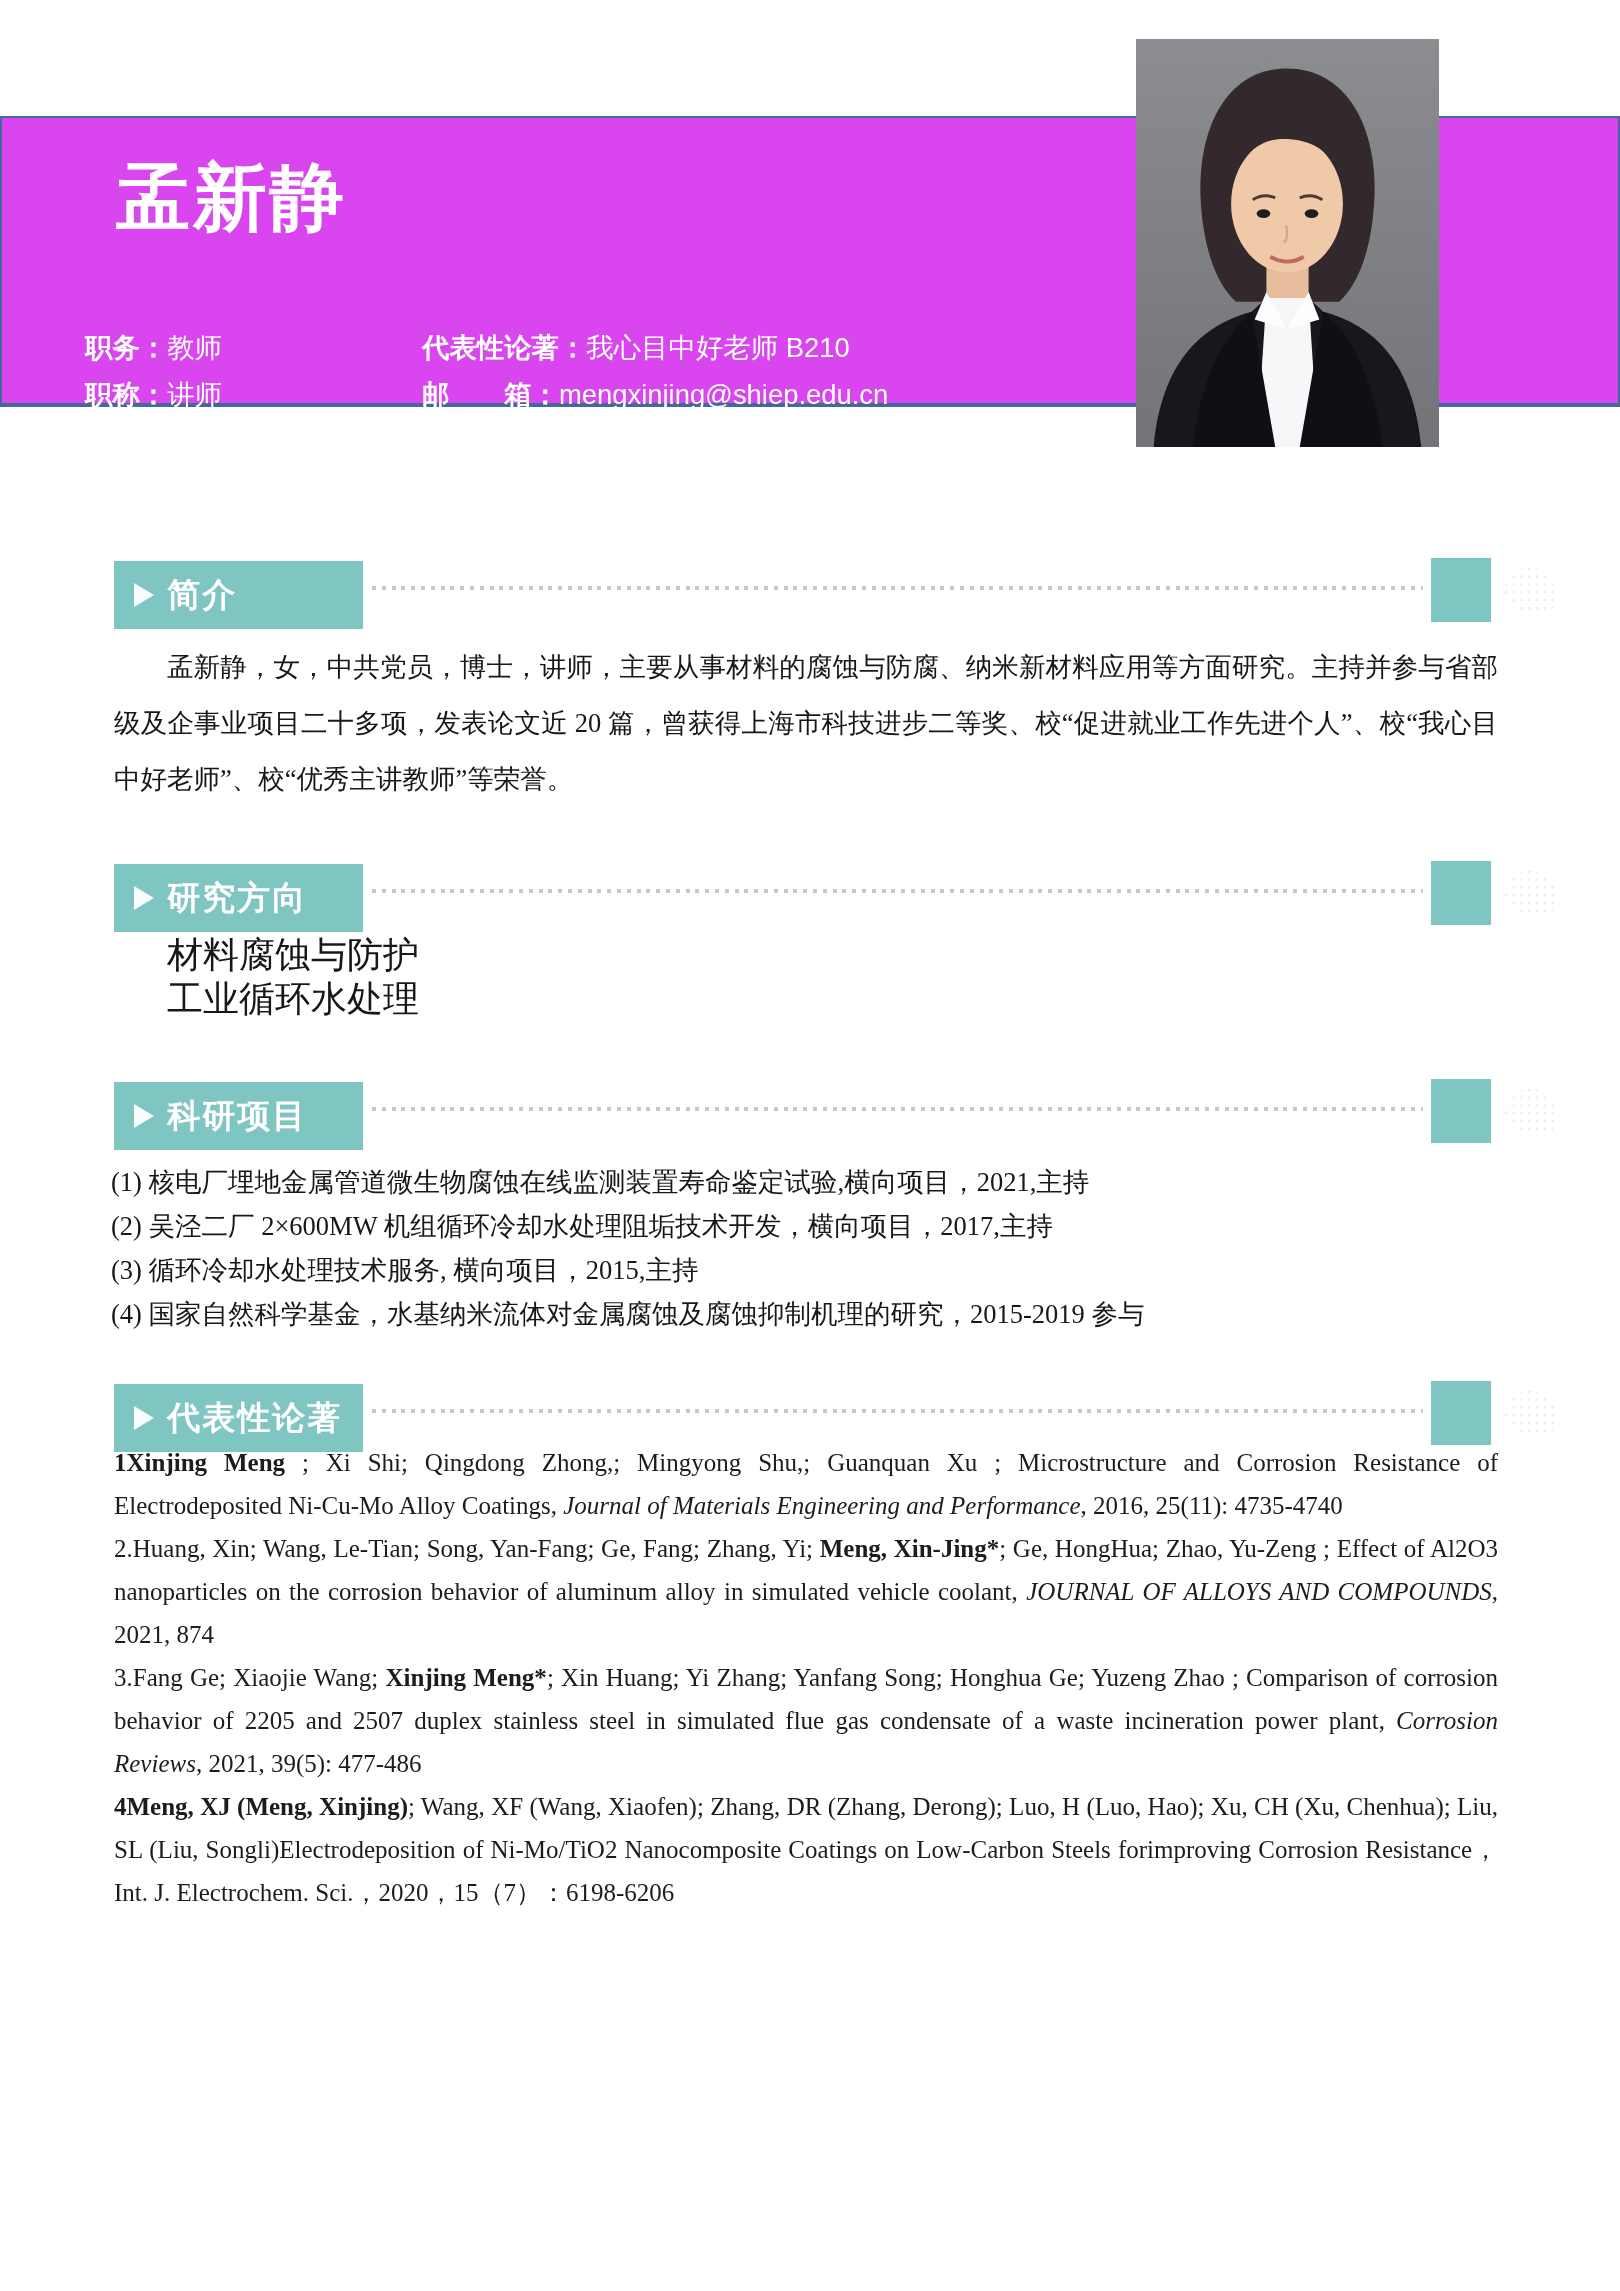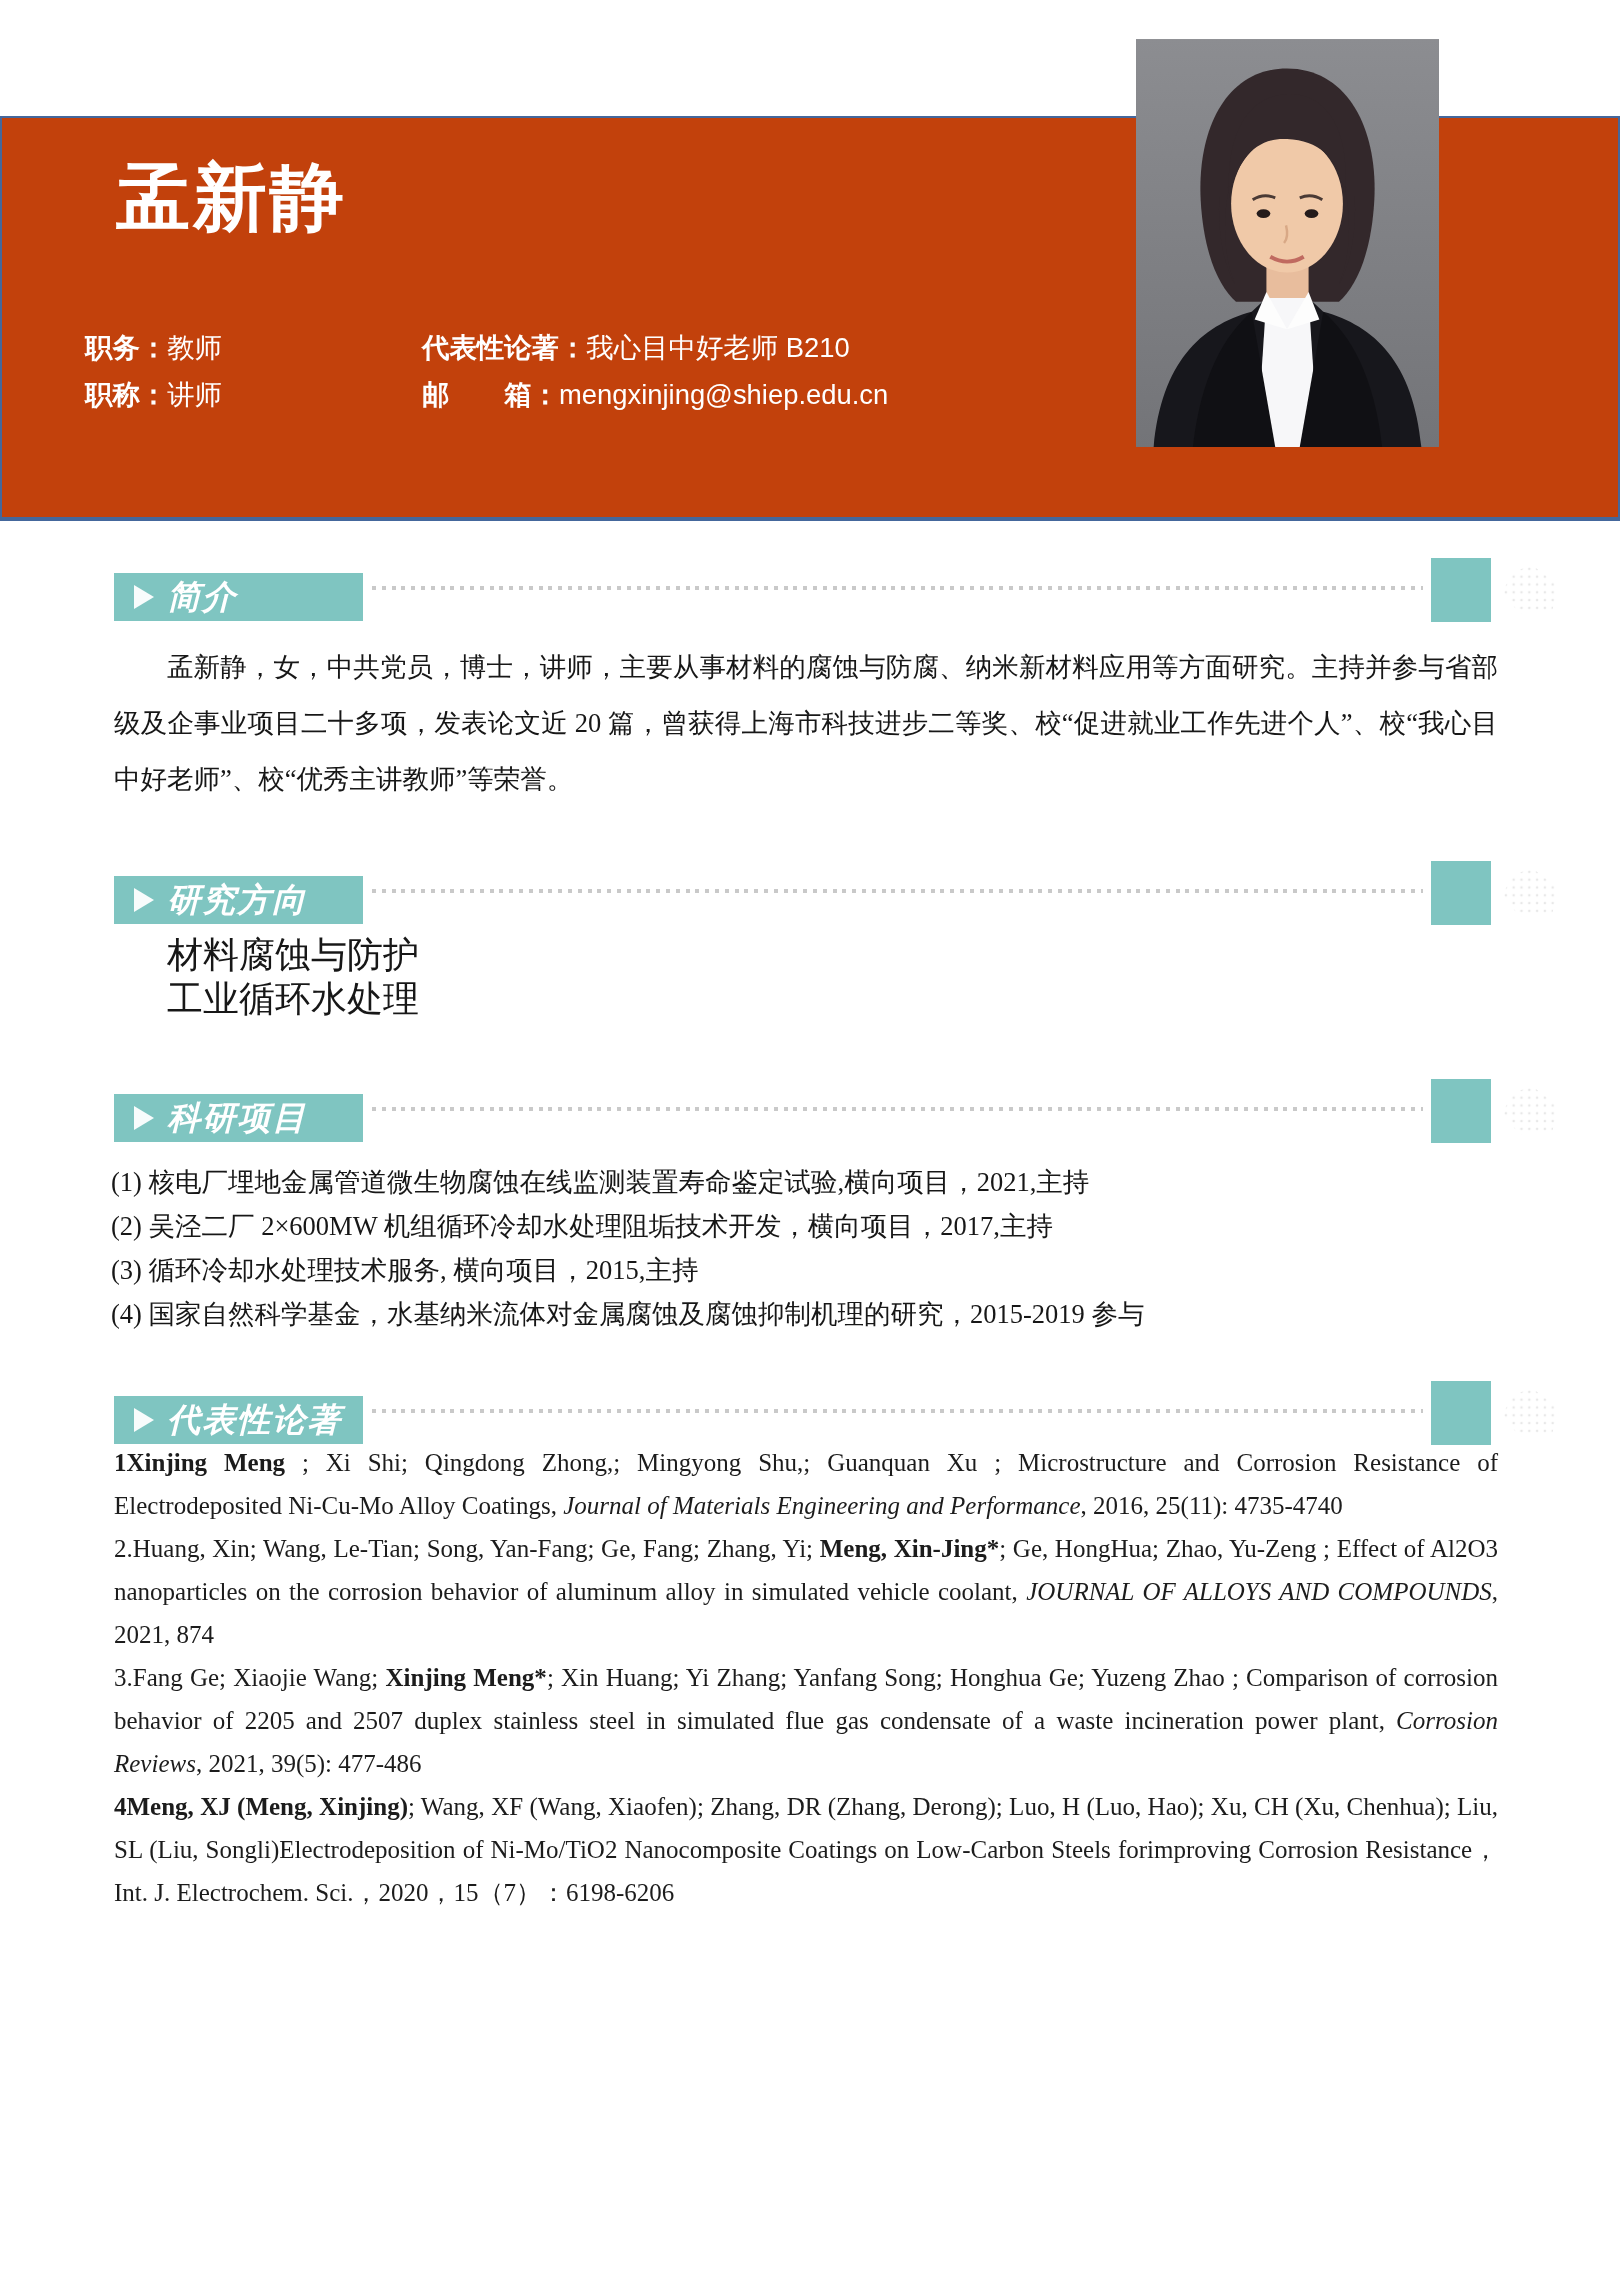--- a/index.html
+++ b/index.html
@@ -1,34 +1,34 @@
 <!DOCTYPE html>
 <html lang="zh"><head>
 <meta charset="utf-8">
 <style>
   html,body{margin:0;padding:0;background:#ffffff;}
   .page{position:relative;width:1620px;height:2292px;background:#ffffff;overflow:hidden;
         font-family:"Liberation Sans",sans-serif;}
 
   
-  .banner{position:absolute;left:0;top:116px;width:1620px;height:405px;
-          background:#c2410c;border:2px solid #44679c;border-bottom-width:4.9px;box-sizing:border-box;}
+  .banner{position:absolute;left:0;top:116px;width:1620px;height:291px;
+          background:#d946ef;border:2px solid #44679c;border-bottom-width:4.9px;box-sizing:border-box;}
   .person-name{position:absolute;left:114px;top:39px;color:#ffffff;
           font-size:74px;font-weight:700;letter-spacing:2.9px;line-height:1.1;white-space:nowrap;}
   .info-cell{position:absolute;color:#ffffff;font-size:27.4px;line-height:33px;white-space:nowrap;}
   .info-label{font-weight:700;}
   .info-value{font-weight:400;}
 
   
   .photo{position:absolute;left:1136px;top:39px;width:303px;height:408px;z-index:5;display:block;}
 
   
   .sec-row{position:absolute;left:0;width:1620px;height:66px;}
-  .sec-box{position:absolute;left:114px;top:16px;width:249px;height:48px;background:#7fc5c1;
-           display:flex;align-items:center;padding-left:19.6px;box-sizing:border-box;font-style:italic;}
+  .sec-box{position:absolute;left:114px;top:4px;width:249px;height:68px;background:#7fc5c1;
+           display:flex;align-items:center;padding-left:19.6px;box-sizing:border-box;}
   .tri{width:0;height:0;border-left:20.6px solid #ffffff;border-top:12.7px solid transparent;
        border-bottom:12.7px solid transparent;margin-right:13.7px;flex:0 0 auto;opacity:.95;}
   .sec-title{color:#ffffff;font-size:33px;font-weight:700;letter-spacing:2px;white-space:nowrap;}
   .leader{position:absolute;left:372px;width:1051px;top:29px;height:3.9px;
           background:repeating-linear-gradient(90deg,#c9c9c9 0 3.9px,transparent 3.9px 9.8px);}
   .sec-square{position:absolute;left:1431px;top:1px;width:60px;height:64px;background:#7fc5c1;}
   .sec-mark{position:absolute;left:1502px;top:7.8px;width:59px;height:49px;opacity:.55;
             background-image:radial-gradient(#d6d6d6 1.2px,transparent 1.6px);
             background-size:7.8px 7.8px;
             clip-path:polygon(50% 0,95% 40%,85% 95%,30% 100%,0 55%,20% 15%);}

